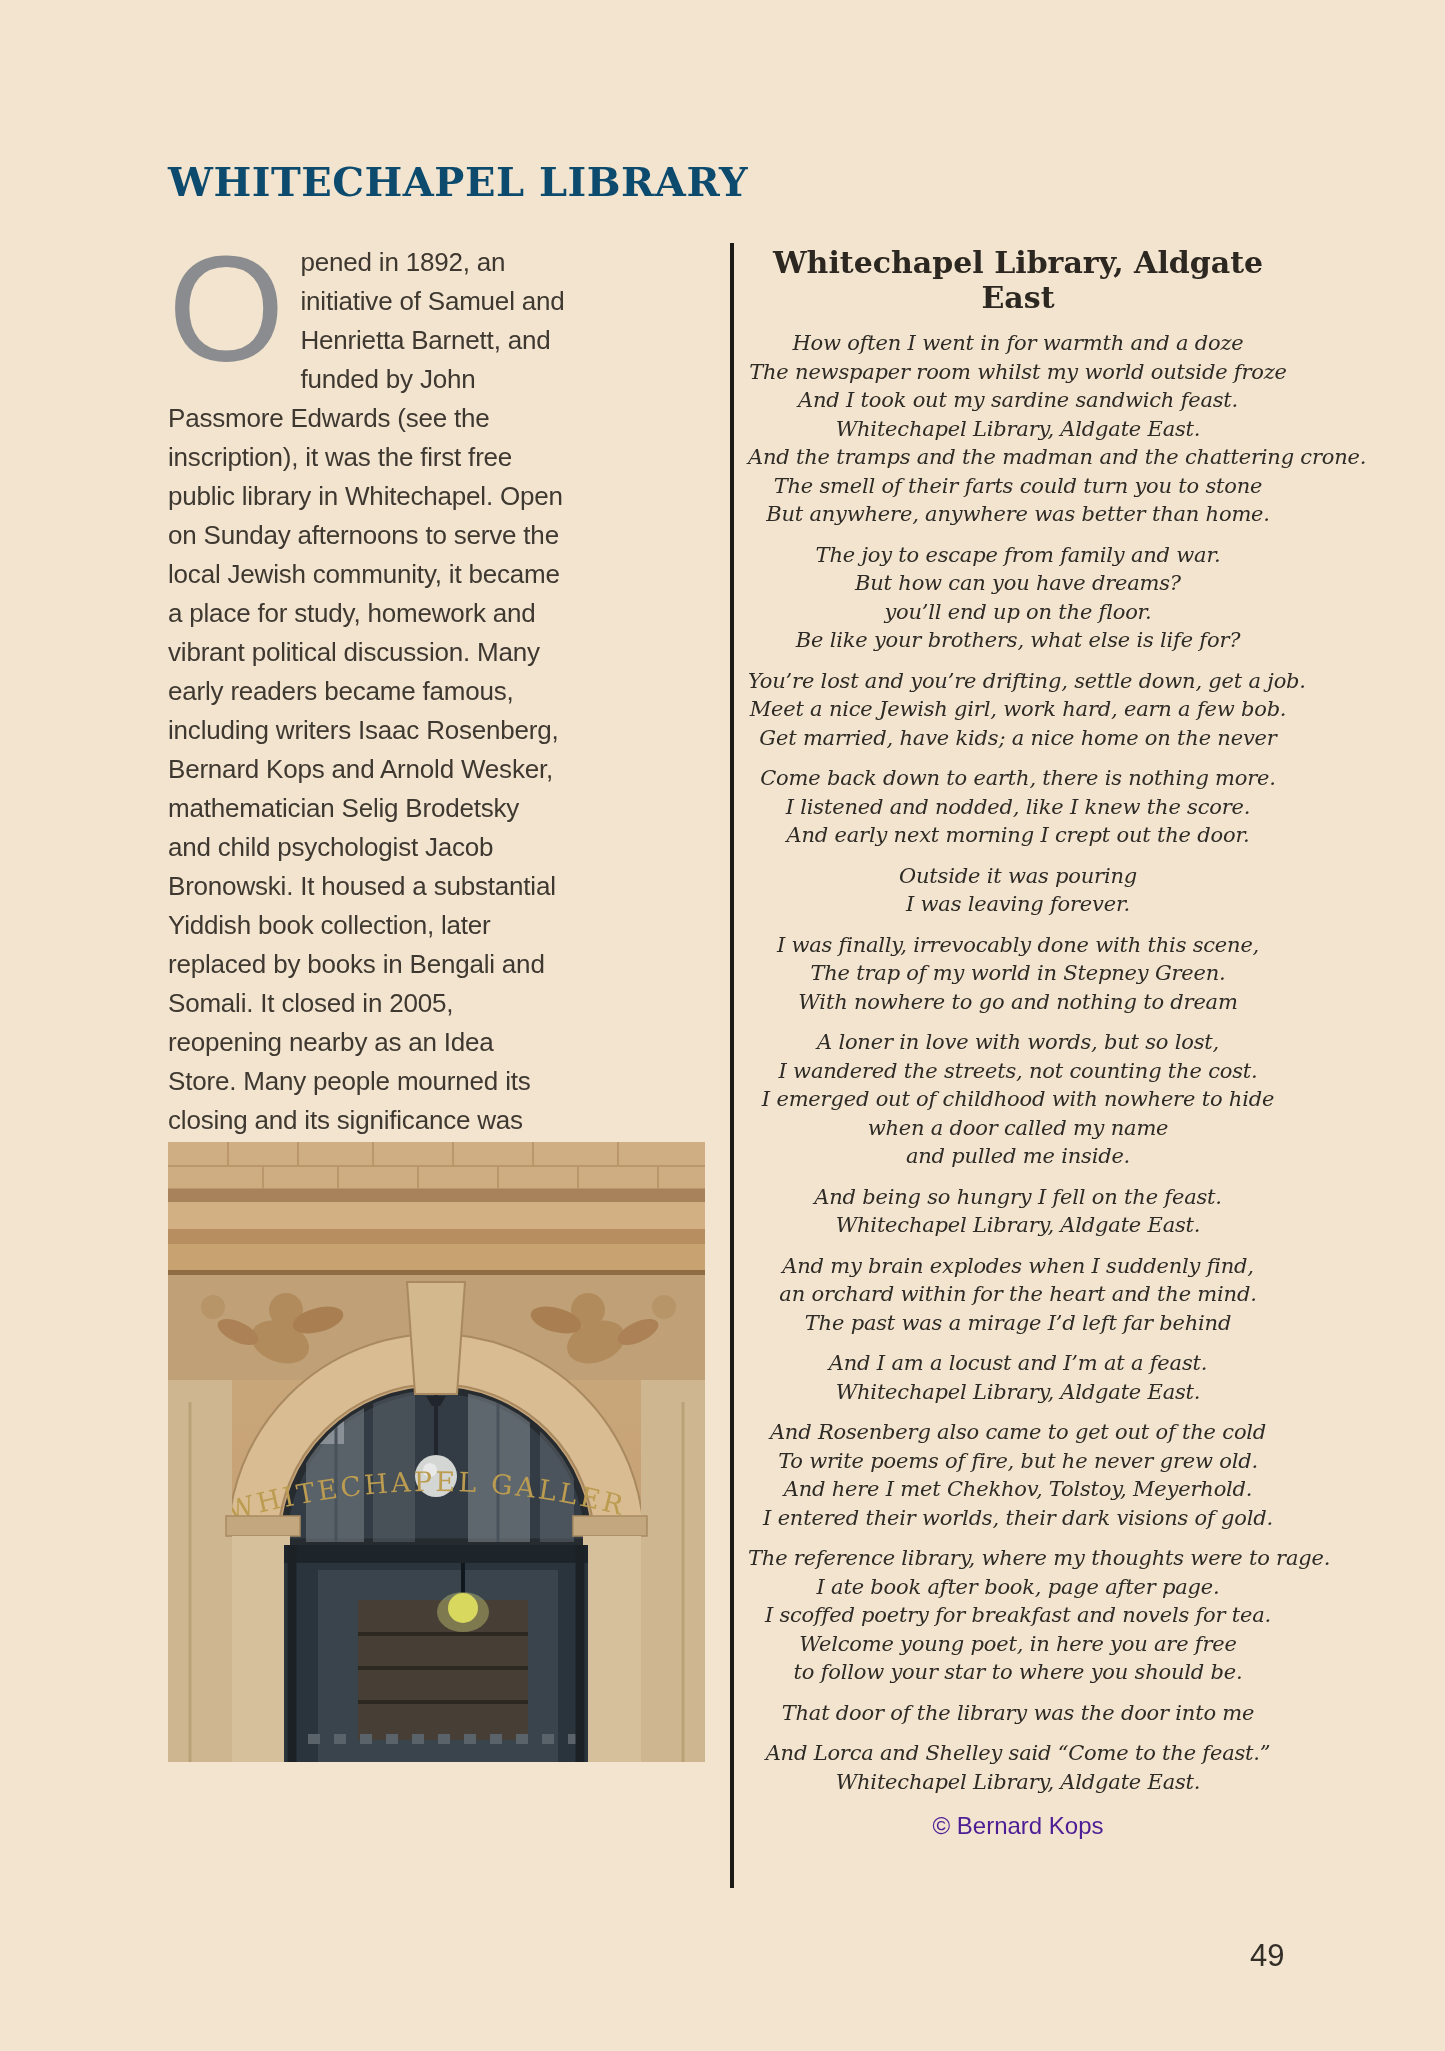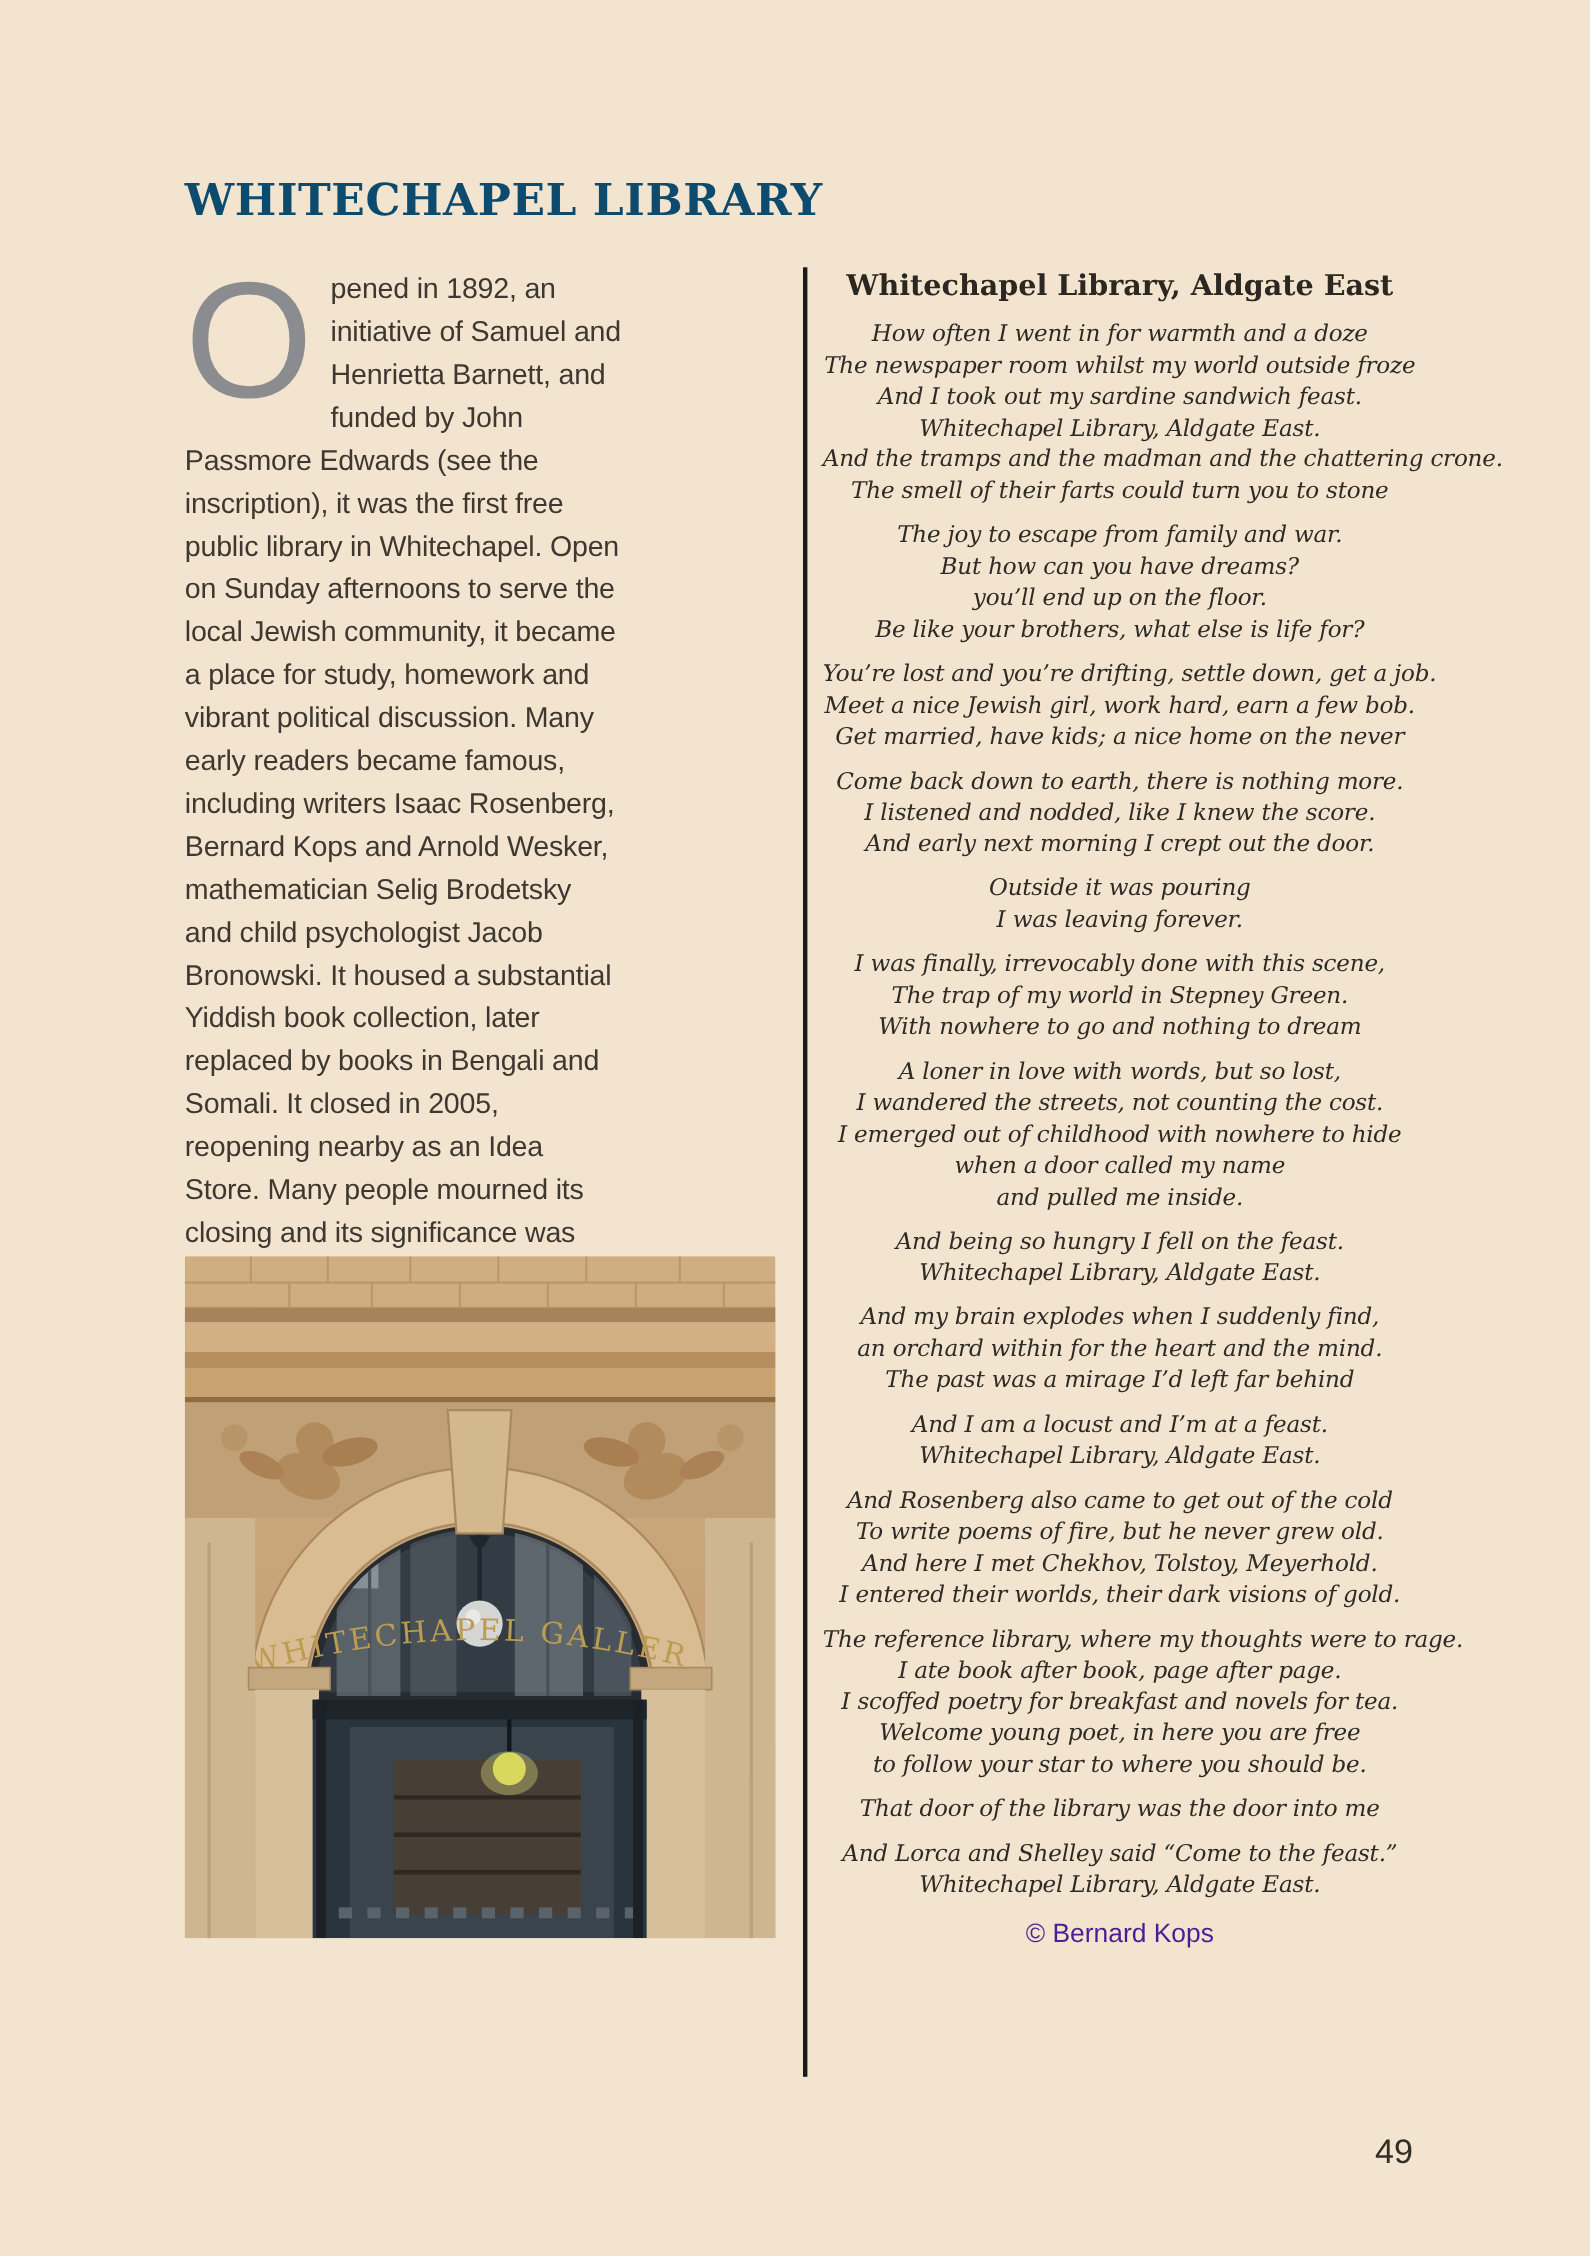--- a/index.html
+++ b/index.html
@@ -22,21 +22,21 @@
     float:left;font-size:150px;line-height:112px;height:116px;
     color:#8a8c8f;margin:10px 16px 0 0;font-weight:400;
   }
   .photo{position:absolute;left:168px;top:1142px;width:537px;height:620px;}
   .photo svg{display:block;}
   .divider{position:absolute;left:730px;top:243px;width:4px;height:1645px;background:#1c1a17;}
   .poem{
     position:absolute;left:748px;top:245px;width:540px;
     text-align:center;color:#2e2a25;
   }
-  .poem-title{font-family:"DejaVu Serif",serif;font-weight:700;font-size:26px;margin:0 0 14px 0;color:#2c2721;}
+  .poem-title{font-family:"DejaVu Serif",serif;font-weight:700;font-size:30px;margin:0 0 14px 0;color:#2c2721;}
   .stanza{margin:0 0 12px 0;}
   .poem-line{
     font-family:"DejaVu Serif",serif;font-style:italic;
     font-size:21px;line-height:28.5px;letter-spacing:-.2px;white-space:nowrap;
   }
   .credit{font-size:24px;margin-top:16px;color:#4c1d95;}
   .page-number{position:absolute;left:1250px;top:1938px;font-size:31px;color:#332e28;}
 </style>
 </head>
 <body>
@@ -182,20 +182,21 @@
   <div class="poem">
     <div class="poem-title">Whitechapel Library, Aldgate East</div>
     <div id="stanzas">
         <div class="stanza">
           <div class="poem-line">How often I went in for warmth and a doze</div>
           <div class="poem-line">The newspaper room whilst my world outside froze</div>
           <div class="poem-line">And I took out my sardine sandwich feast.</div>
           <div class="poem-line">Whitechapel Library, Aldgate East.</div>
           <div class="poem-line">And the tramps and the madman and the chattering crone.</div>
           <div class="poem-line">The smell of their farts could turn you to stone</div>
+          <div class="poem-line">But anywhere, anywhere was better than home.</div>
         </div>
         <div class="stanza">
           <div class="poem-line">The joy to escape from family and war.</div>
           <div class="poem-line">But how can you have dreams?</div>
           <div class="poem-line">you’ll end up on the floor.</div>
           <div class="poem-line">Be like your brothers, what else is life for?</div>
         </div>
         <div class="stanza">
           <div class="poem-line">You’re lost and you’re drifting, settle down, get a job.</div>
           <div class="poem-line">Meet a nice Jewish girl, work hard, earn a few bob.</div>

